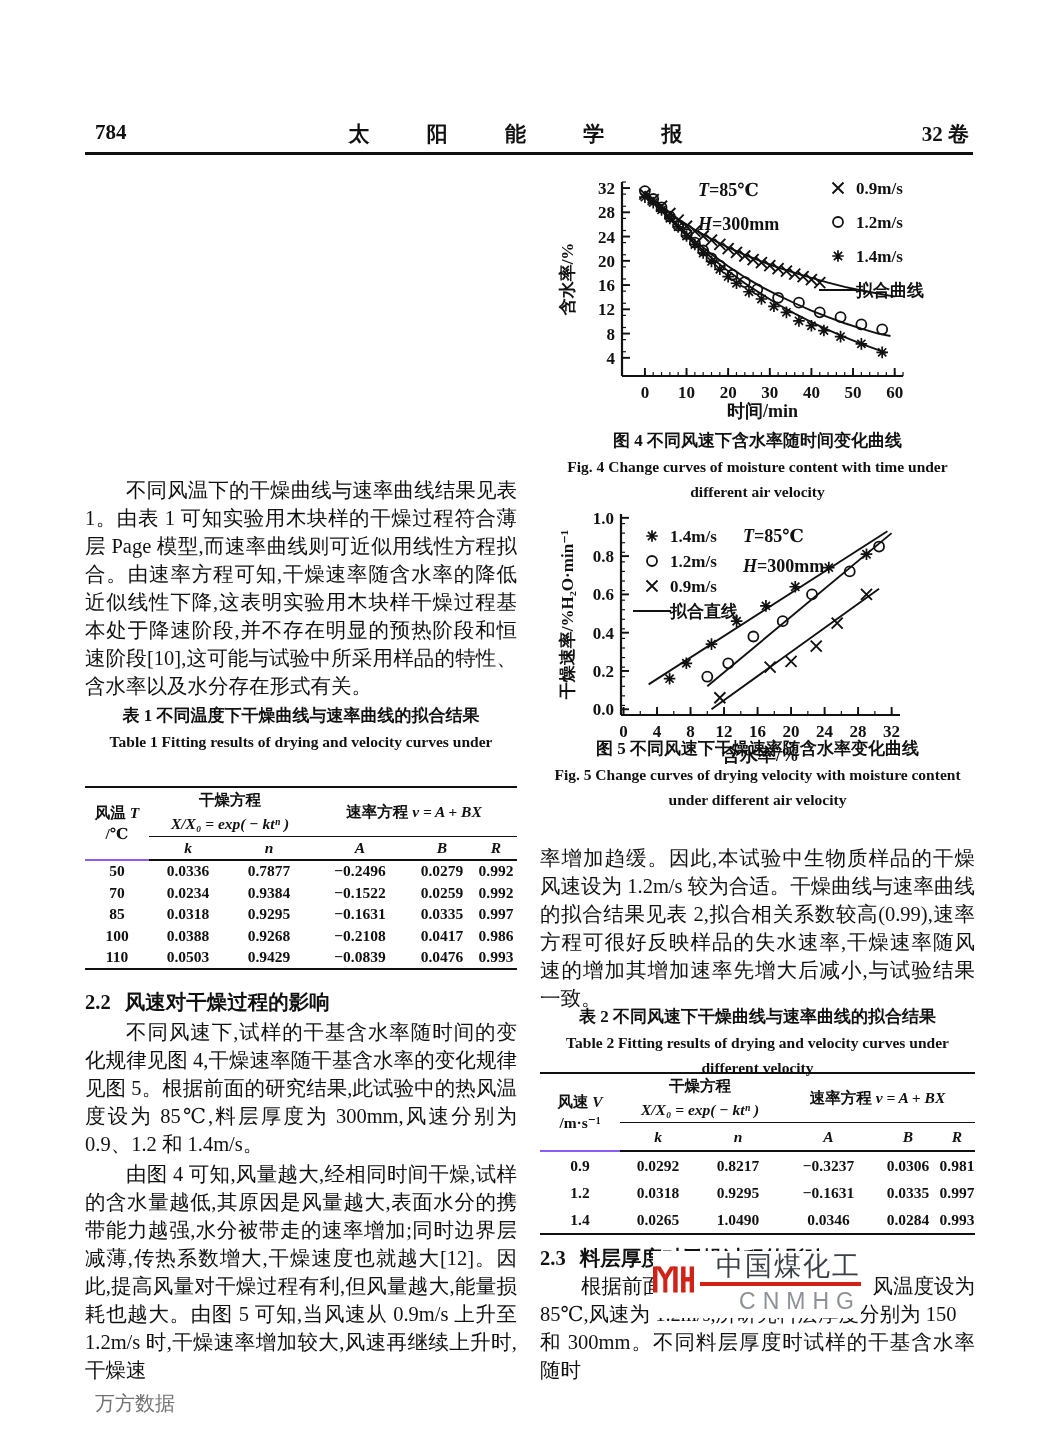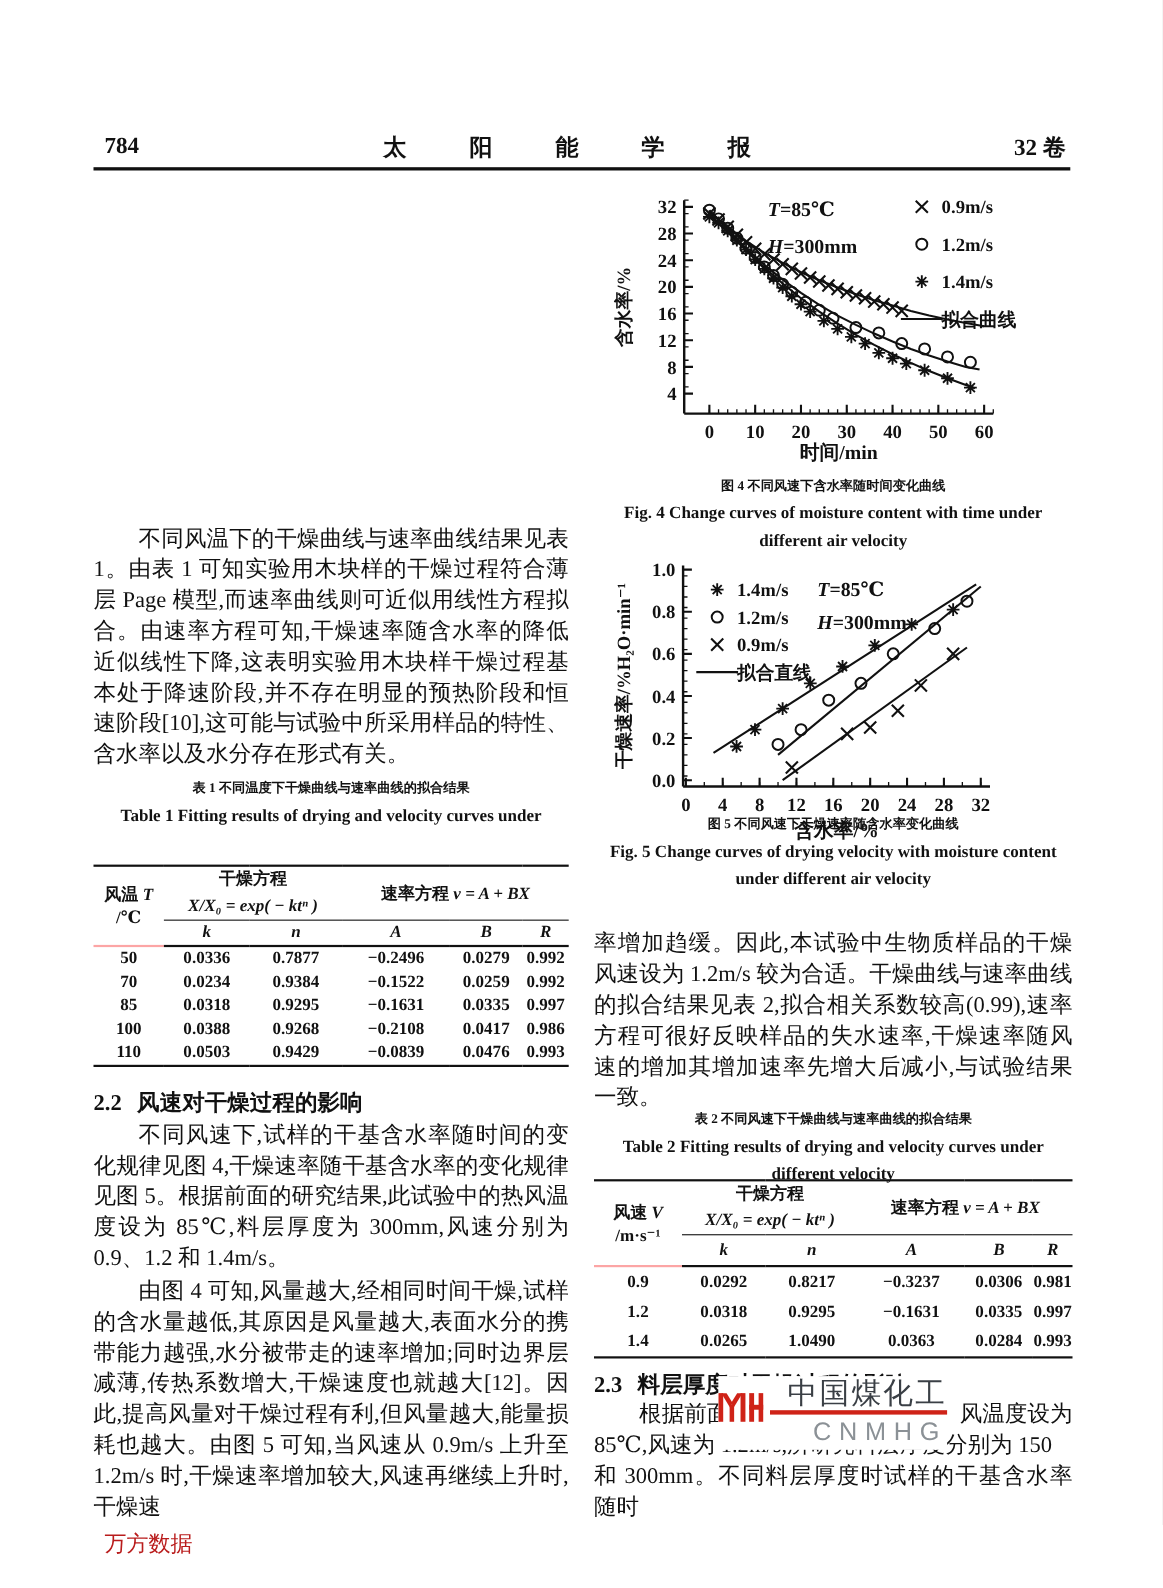--- a/index.html
+++ b/index.html
@@ -10,43 +10,43 @@
   .hdr{font-size:21px;font-weight:bold;}
   .hdr-title{letter-spacing:26px;font-weight:bold;}
   .hdr-rule{background:#111;height:2.5px;}
   
   .para{width:432px;font-size:20.5px;line-height:28px;text-align:justify;text-justify:inter-ideograph;}
   .ind{text-indent:2em;}
   .sec{font-size:20.5px;font-weight:bold;}
   .sec .n{margin-right:14px;}
   
   .cap{width:432px;text-align:center;}
-  .cap .cn{font-weight:bold;font-size:12px;line-height:26px;font-family:Liberation Serif, serif;}
+  .cap .cn{font-weight:bold;font-size:17px;line-height:26px;font-family:Liberation Serif, serif;}
   .cap .en{font-weight:bold;font-size:15.5px;line-height:25px;}
   
   table.tbl{border-collapse:collapse;table-layout:fixed;width:432px;
             font-size:15.5px;font-weight:bold;border-top:2.5px solid #111;border-bottom:2.5px solid #111;}
   table.tbl td{padding:0;text-align:center;vertical-align:middle;}
   .gh td.grp{border-bottom:1.5px solid #111;}
-  .gh .c1{border-bottom:2px solid #fca5a5;}
+  .gh .c1{border-bottom:2px solid #8b5cf6;}
   .sub td{border-bottom:2px solid #111;height:26px;}
   .frm{font-style:italic;}
   .it{font-style:italic;}
   .gh .g1 div{line-height:24px;}
   .t1 tbody td{height:21.5px;}
   .t2 tbody td{height:27px;}
   
   .splitline{display:flex;justify-content:space-between;width:435px;font-size:20.5px;line-height:28px;}
   
   .wm{background:#ffffff;display:flex;align-items:flex-start;}
   .wm-text{margin-left:6px;text-align:right;}
   .wm-cn{font-family:"Liberation Sans","DejaVu Sans",sans-serif;font-size:27px;color:#3a3f45;line-height:30px;letter-spacing:2px;}
   .wm-rule{height:3.5px;margin:1px 0 2px 0;}
   .wm-en{font-family:"Liberation Sans","DejaVu Sans",sans-serif;font-size:23px;letter-spacing:7px;line-height:26px;}
-  .footer-wm{font-family:"Liberation Sans","DejaVu Sans",sans-serif;font-size:20px;color:#b91c1c;}
+  .footer-wm{font-family:"Liberation Sans","DejaVu Sans",sans-serif;font-size:20px;color:#737373;}
   svg text{font-family:"Liberation Serif","DejaVu Serif",serif;}
 </style>
 </head>
 <body>
 
 <div class="page">
 
   <div class="abs hdr" style="left:95px;top:120px;">784</div>
   <div class="abs hdr hdr-title" style="left:0;top:120px;width:1057px;text-align:center;">太 阳 能 学 报</div>
   <div class="abs hdr" style="right:88px;top:120px;">32 卷</div>
@@ -477,21 +477,21 @@
           <td>0.0318</td>
           <td>0.9295</td>
           <td>−0.1631</td>
           <td>0.0335</td>
           <td>0.997</td>
         </tr>
         <tr>
           <td>1.4</td>
           <td>0.0265</td>
           <td>1.0490</td>
-          <td>0.0363</td>
+          <td>0.0346</td>
           <td>0.0284</td>
           <td>0.993</td>
         </tr>
       </tbody>
   </table>
 
   <div class="abs sec" style="left:540px;top:1244px;">
     <span class="n">2.3</span><span>料层厚度对干燥过程的影响</span>
   </div>
   <div class="abs splitline" style="left:540px;top:1272px;">

